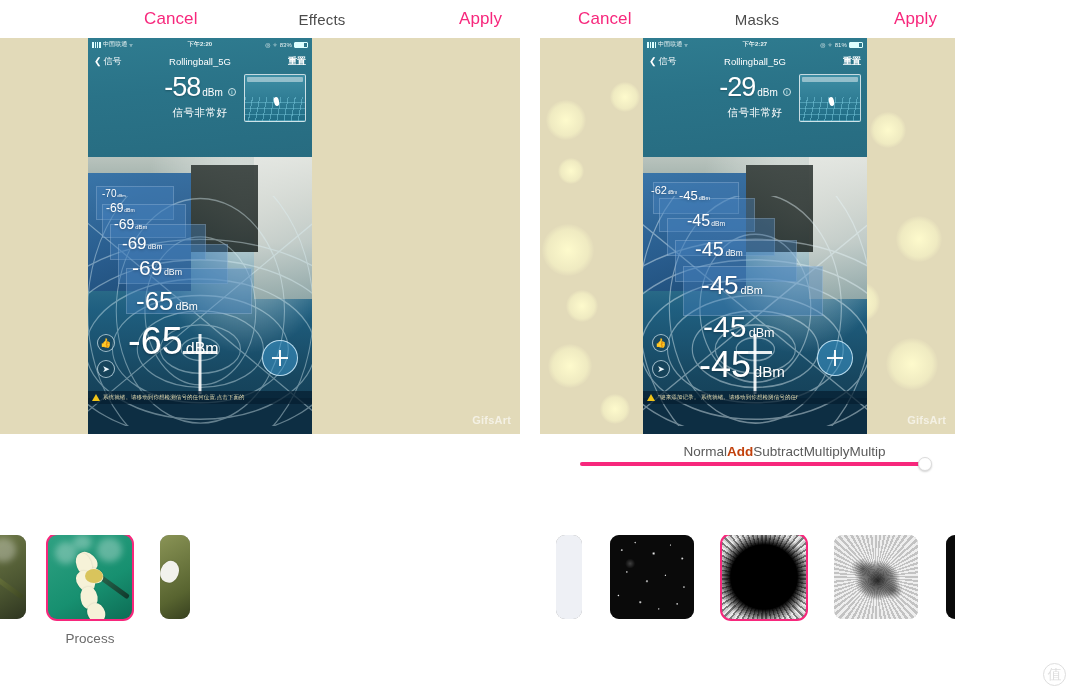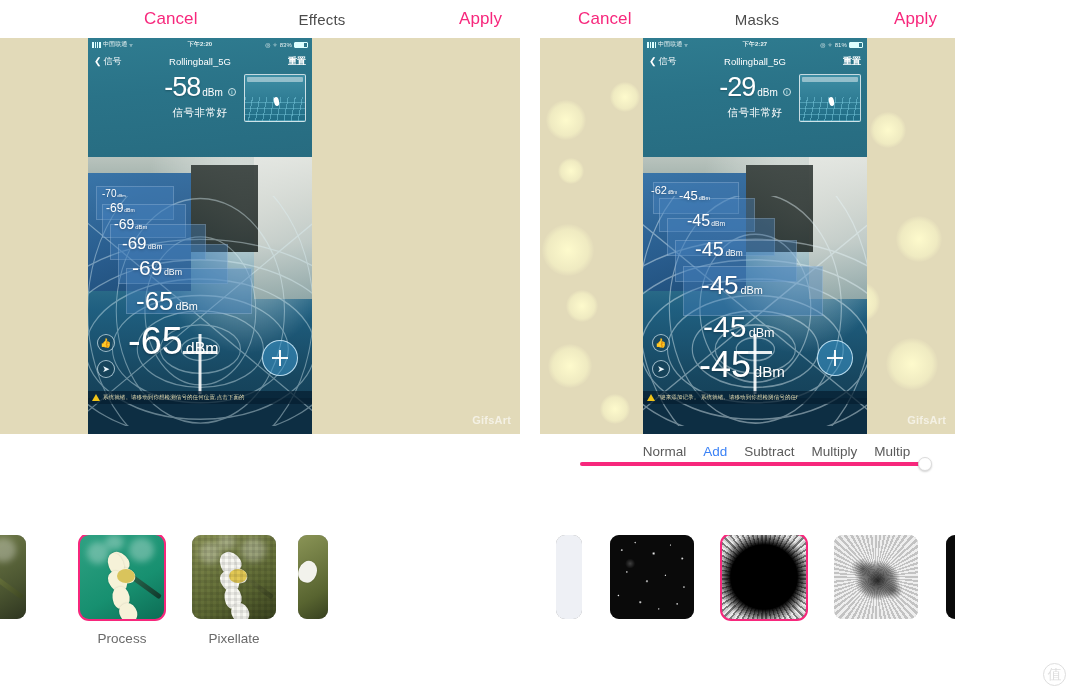--- a/index.html
+++ b/index.html
@@ -160,26 +160,26 @@
   .crosshair::before, .crosshair::after { content:''; position:absolute; background:rgba(255,255,255,.9); }
   .crosshair::before { left:50%; top:0; width:3px; height:100%; transform:translateX(-50%); }
   .crosshair::after { top:28%; left:0; height:3px; width:100%; }
 
   
   .gifsart { position:absolute; right:9px; bottom:8px;
     font-size:11px; color:rgba(255,255,255,.62); font-weight:bold; letter-spacing:.2px; }
 
   
   .blendrow {
-    position:absolute; top:440px; left:0; width:100%; height:22px;
-    display:flex; align-items:center; justify-content:center; gap:17px;
+    position:absolute; top:440px; left:8px; width:100%; height:22px;
+    display:flex; align-items:center; justify-content:center; 
     font-size:13.5px; color:#5a5a5a; overflow:hidden; padding-left:58px;
   }
   .blendrow .bm { cursor:pointer; white-space:nowrap; }
-  .blendrow .bm.sel { color:#3b82f6; font-weight:normal; }
+  .blendrow .bm.sel { color:#c2410c; font-weight:bold; }
 
   
   .opacity-wrap { position:absolute; top:462px; left:40px; width:345px; }
   .op-head { display:flex; justify-content:space-between; align-items:baseline;
     font-size:13px; color:#6a6a6a; margin-bottom:6px; }
   .op-track { position:relative; height:4px; background:#eceaea; border-radius:2px; }
   .op-fill { position:absolute; left:0; top:0; height:100%; background:#f7277c; border-radius:2px; }
   .op-thumb { position:absolute; top:50%; width:14px; height:14px; margin-left:-7px;
     transform:translateY(-50%); background:#fff; border:1.5px solid #dcdcdc; border-radius:50%;
     box-shadow:0 1px 2px rgba(0,0,0,.18); cursor:pointer; }
@@ -379,60 +379,40 @@
 
             <div class="bokeh2"></div>
             <div class="stem"></div>
 
           </div>
         </div>
         <div class="thumb-label"></div>
       </div>
 
 
-      <div class="thumb-cell" style="margin-right:28px;margin-left:32px;">
+      <div class="thumb-cell" style="margin-right:28px;">
         <div class="thumb sel">
           <div class="daisy">
             <div class="bgc" style="background:linear-gradient(150deg,#2fa182,#179070 60%,#0d6d55);"></div>
             <div class="bokeh1"></div>
             <div class="bokeh2"></div>
             <div class="bokeh3"></div>
             <div class="stem" style="background:linear-gradient(90deg,#2b6b50,#10392c);"></div>
             <div class="pet" style="left:48%;top:14%;width:18%;height:26%;transform:rotate(-45deg);background:#f6f2d8;"></div>
             <div class="pet" style="left:56%;top:24%;width:18%;height:28%;transform:rotate(-72deg);background:#f6f2d8;"></div>
             <div class="pet" style="left:38%;top:20%;width:18%;height:26%;transform:rotate(-20deg);background:#f6f2d8;"></div>
             <div class="pet" style="left:24%;top:40%;width:26%;height:20%;transform:rotate(55deg);background:#f6f2d8;"></div>
             <div class="pet" style="left:26%;top:56%;width:26%;height:20%;transform:rotate(82deg);background:#f6f2d8;"></div>
             <div class="pet" style="left:42%;top:58%;width:20%;height:24%;transform:rotate(150deg);background:#f6f2d8;"></div>
             <div class="core" style="background:#d9c45c;"></div>
           </div>
         </div>
         <div class="thumb-label">Process</div>
       </div>
 
-      <div class="thumb-cell" style="margin-right:22px;">
-        <div class="thumb pixel">
-          <div class="daisy">
-            <div class="bgc" style="background:linear-gradient(150deg,#87904f,#5e6a32 65%,#3c4520);"></div>
-            <div class="bokeh1"></div>
-            <div class="bokeh2"></div>
-            <div class="bokeh3"></div>
-            <div class="stem"></div>
-            <div class="pet" style="left:48%;top:14%;width:18%;height:26%;transform:rotate(-45deg);"></div>
-            <div class="pet" style="left:56%;top:24%;width:18%;height:28%;transform:rotate(-72deg);"></div>
-            <div class="pet" style="left:38%;top:20%;width:18%;height:26%;transform:rotate(-20deg);"></div>
-            <div class="pet" style="left:24%;top:40%;width:26%;height:20%;transform:rotate(55deg);"></div>
-            <div class="pet" style="left:26%;top:56%;width:26%;height:20%;transform:rotate(82deg);"></div>
-            <div class="pet" style="left:42%;top:58%;width:20%;height:24%;transform:rotate(150deg);"></div>
-            <div class="core"></div>
-            <div class="pixelated-ov"></div>
-          </div>
-        </div>
-        <div class="thumb-label">Pixellate</div>
-      </div>
 
       <div class="thumb-cell">
         <div class="thumb" style="width:30px;">
           <div class="daisy">
             <div class="bgc" style="background:linear-gradient(150deg,#8a9456,#586430 70%,#37401f);"></div>
             <div class="pet" style="left:-10%;top:30%;width:60%;height:26%;transform:rotate(20deg);"></div>
           </div>
         </div>
         <div class="thumb-label"></div>
       </div>

